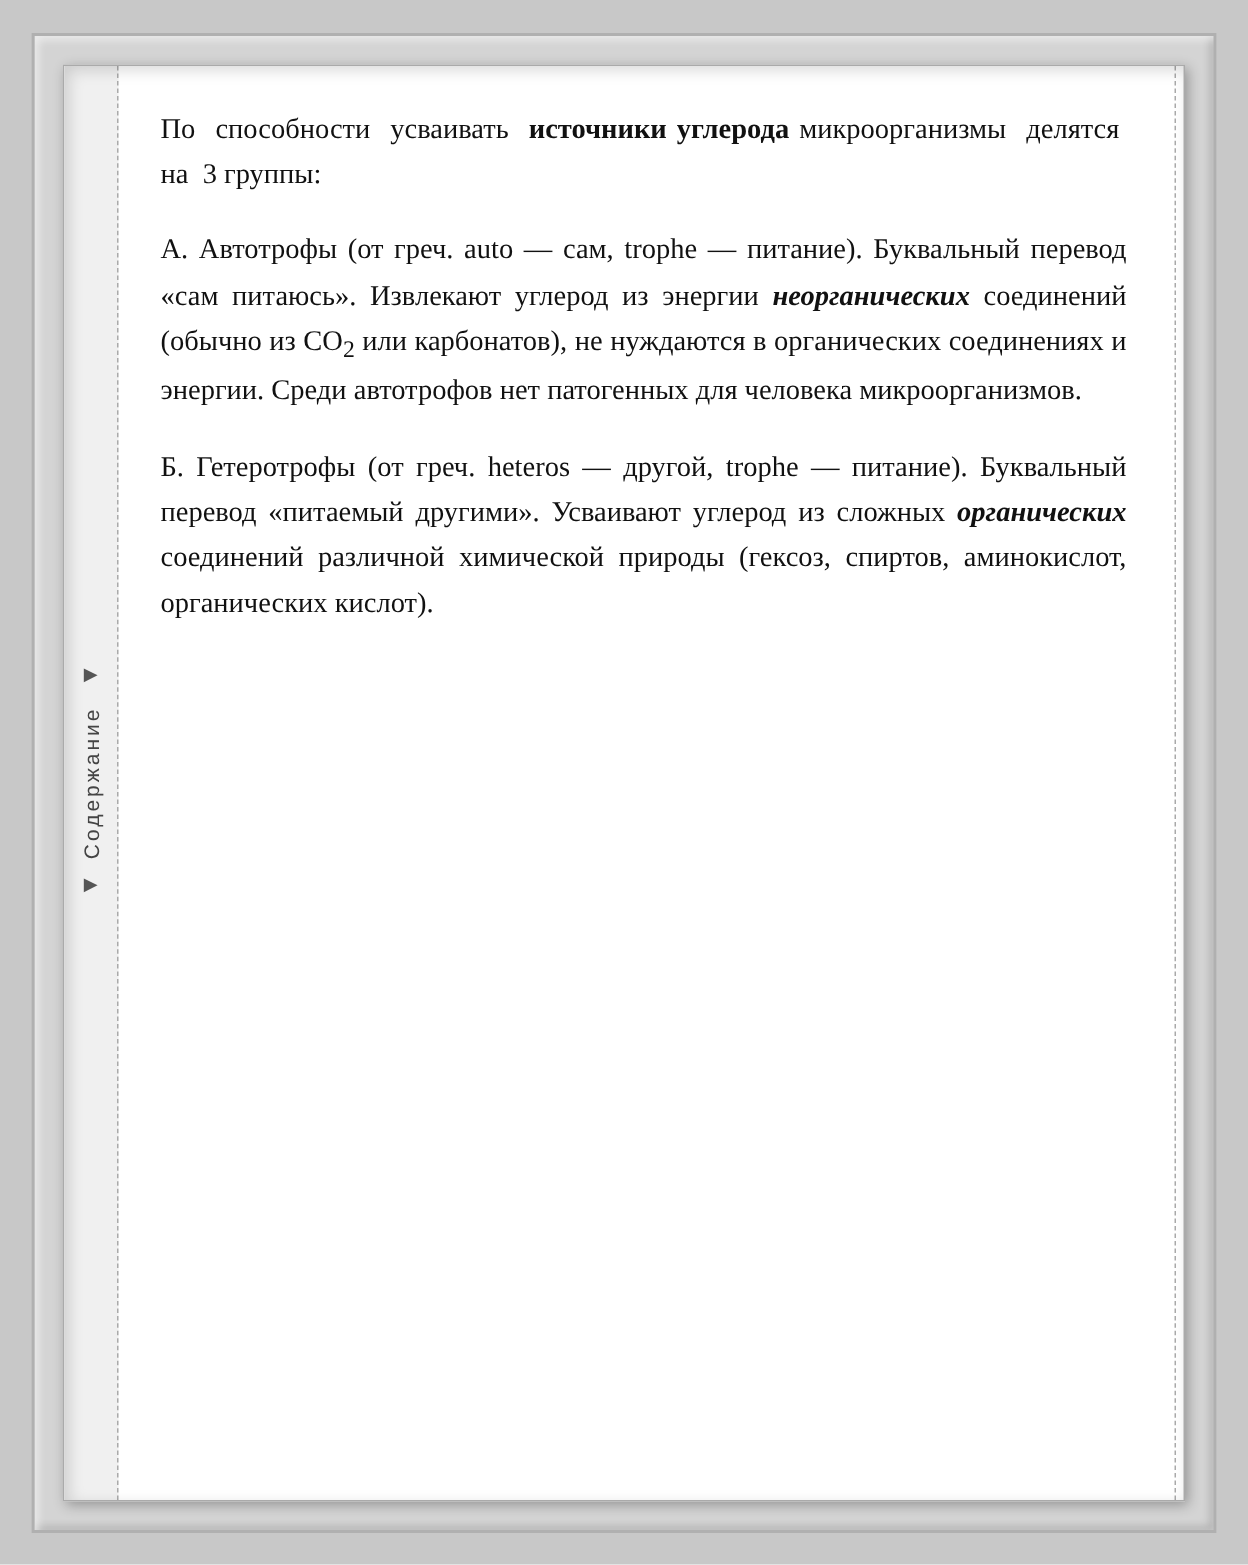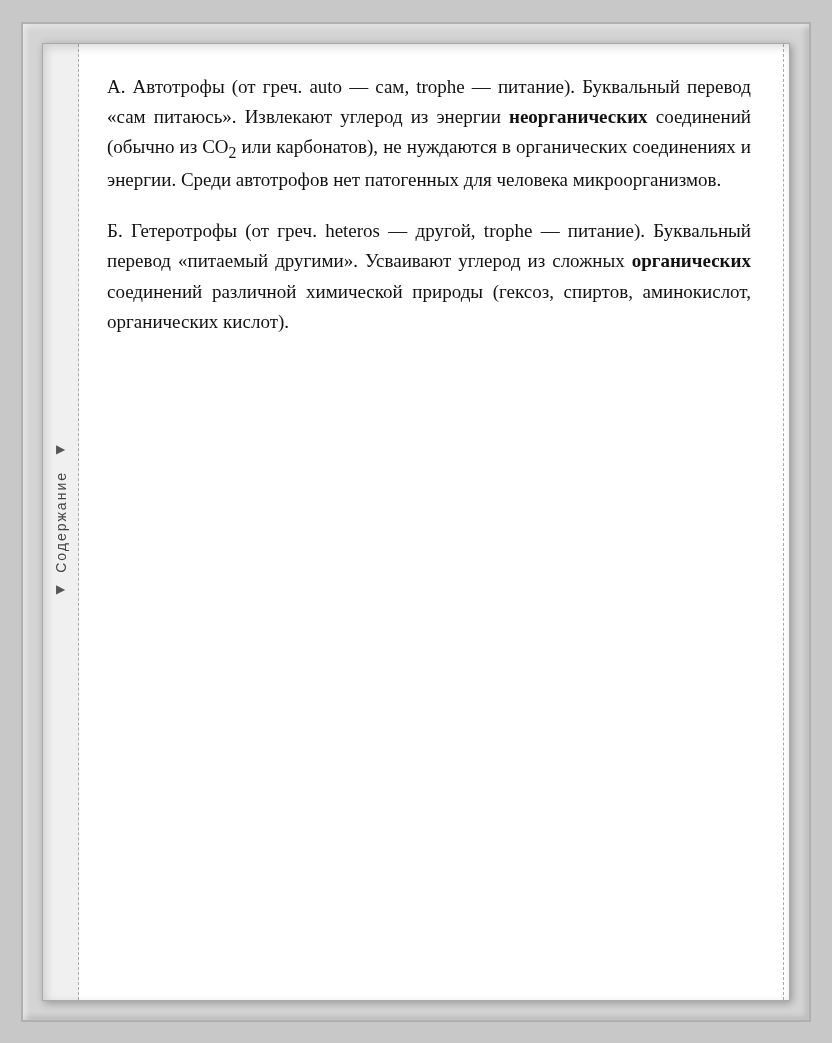--- a/index.html
+++ b/index.html
@@ -101,20 +101,21 @@
     .content p {
       margin-bottom: 20px;
     }
 
     .content p:last-child {
       margin-bottom: 0;
     }
 
     .bold-italic {
       font-weight: bold;
+      font-style: italic;
     }
 
     .bold {
       font-weight: bold;
     }
 
     
     .inner-frame::before {
       content: '';
       position: absolute;
@@ -131,20 +132,23 @@
   <div class="inner-frame">
 
     <div class="sidebar">
       <span class="sidebar-arrow-top">▶</span>
       <span class="sidebar-text">Содержание</span>
       <span class="sidebar-arrow-bottom">▶</span>
     </div>
 
     <div class="content">
 
+      <p>
+        <span>По&nbsp; способности&nbsp; усваивать&nbsp; </span><span class="bold">источники углерода</span><span> микроорганизмы&nbsp; делятся&nbsp; на&nbsp; 3 группы:</span>
+      </p>
 
       <p>
         <span>А. </span><span>Автотрофы (от греч. auto — сам, trophe — питание). Буквальный перевод «сам питаюсь». Извлекают углерод из энергии </span><span class="bold-italic">неорганических</span><span> соединений (обычно из СО<sub>2</sub> или карбонатов), не нуждаются в органических соединениях и энергии. Среди автотрофов нет патогенных для человека микроорганизмов.</span>
       </p>
 
       <p>
         <span>Б. </span><span>Гетеротрофы (от греч. heteros — другой, trophe — питание). Буквальный перевод «питаемый другими». Усваивают углерод из сложных </span><span class="bold-italic">органических</span><span> соединений различной химической природы (гексоз, спиртов, аминокислот, органических кислот).</span>
       </p>
 
     </div>

